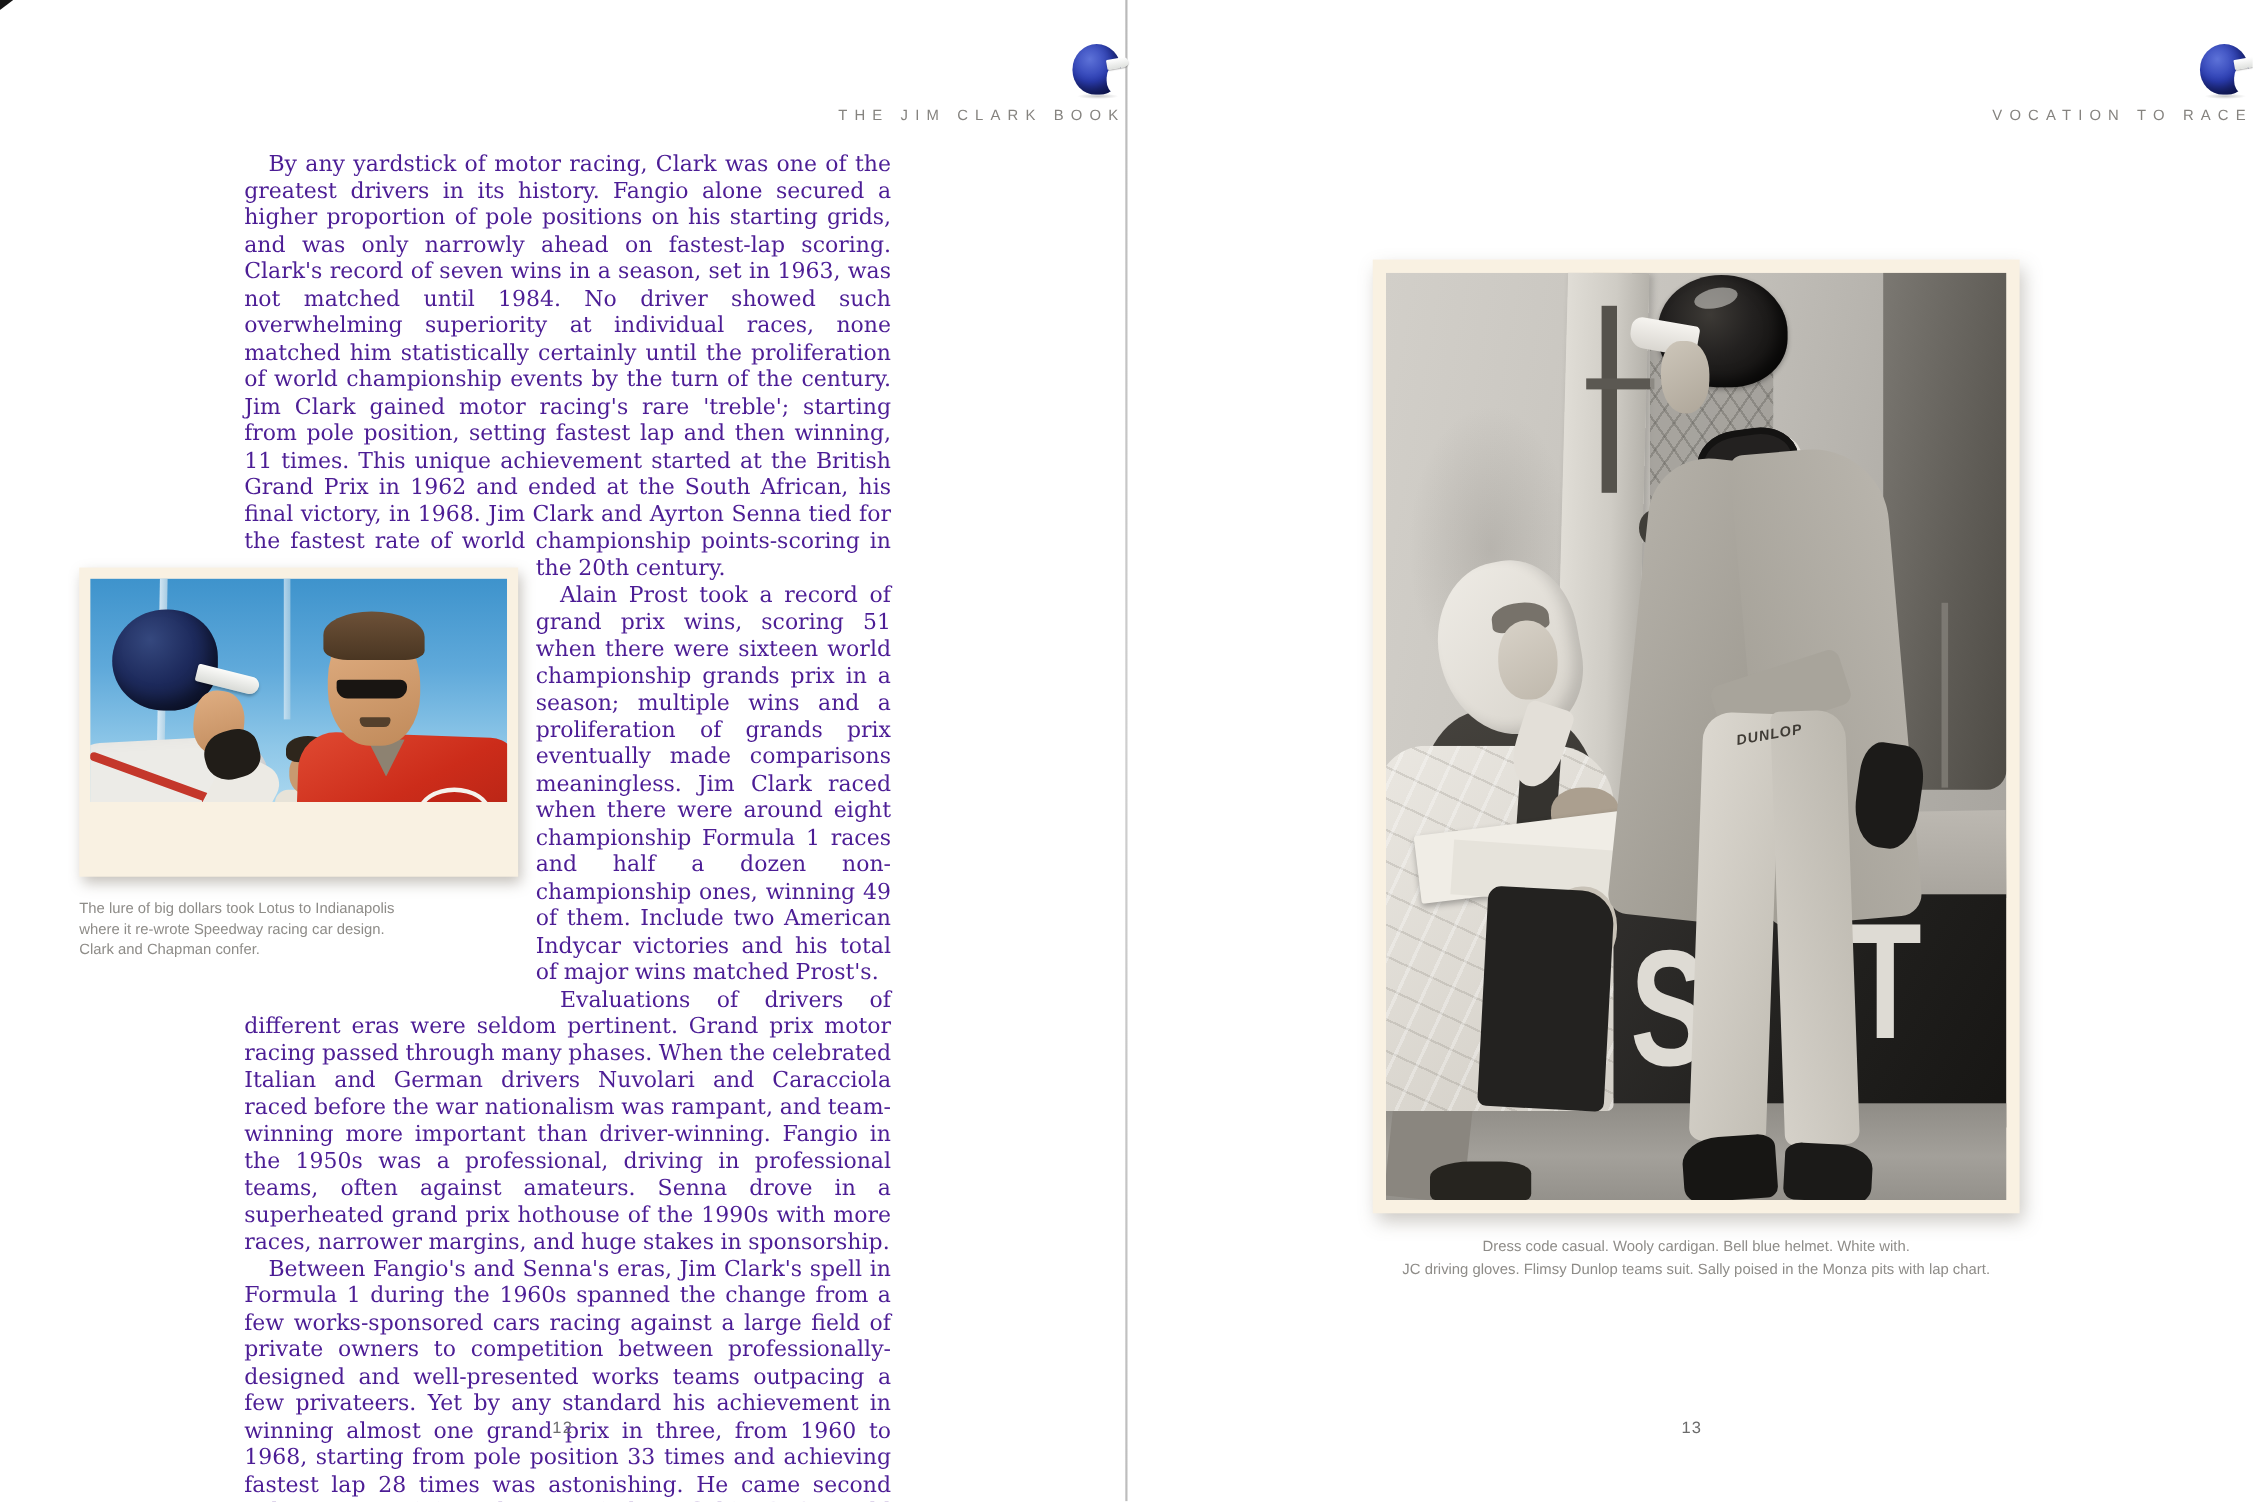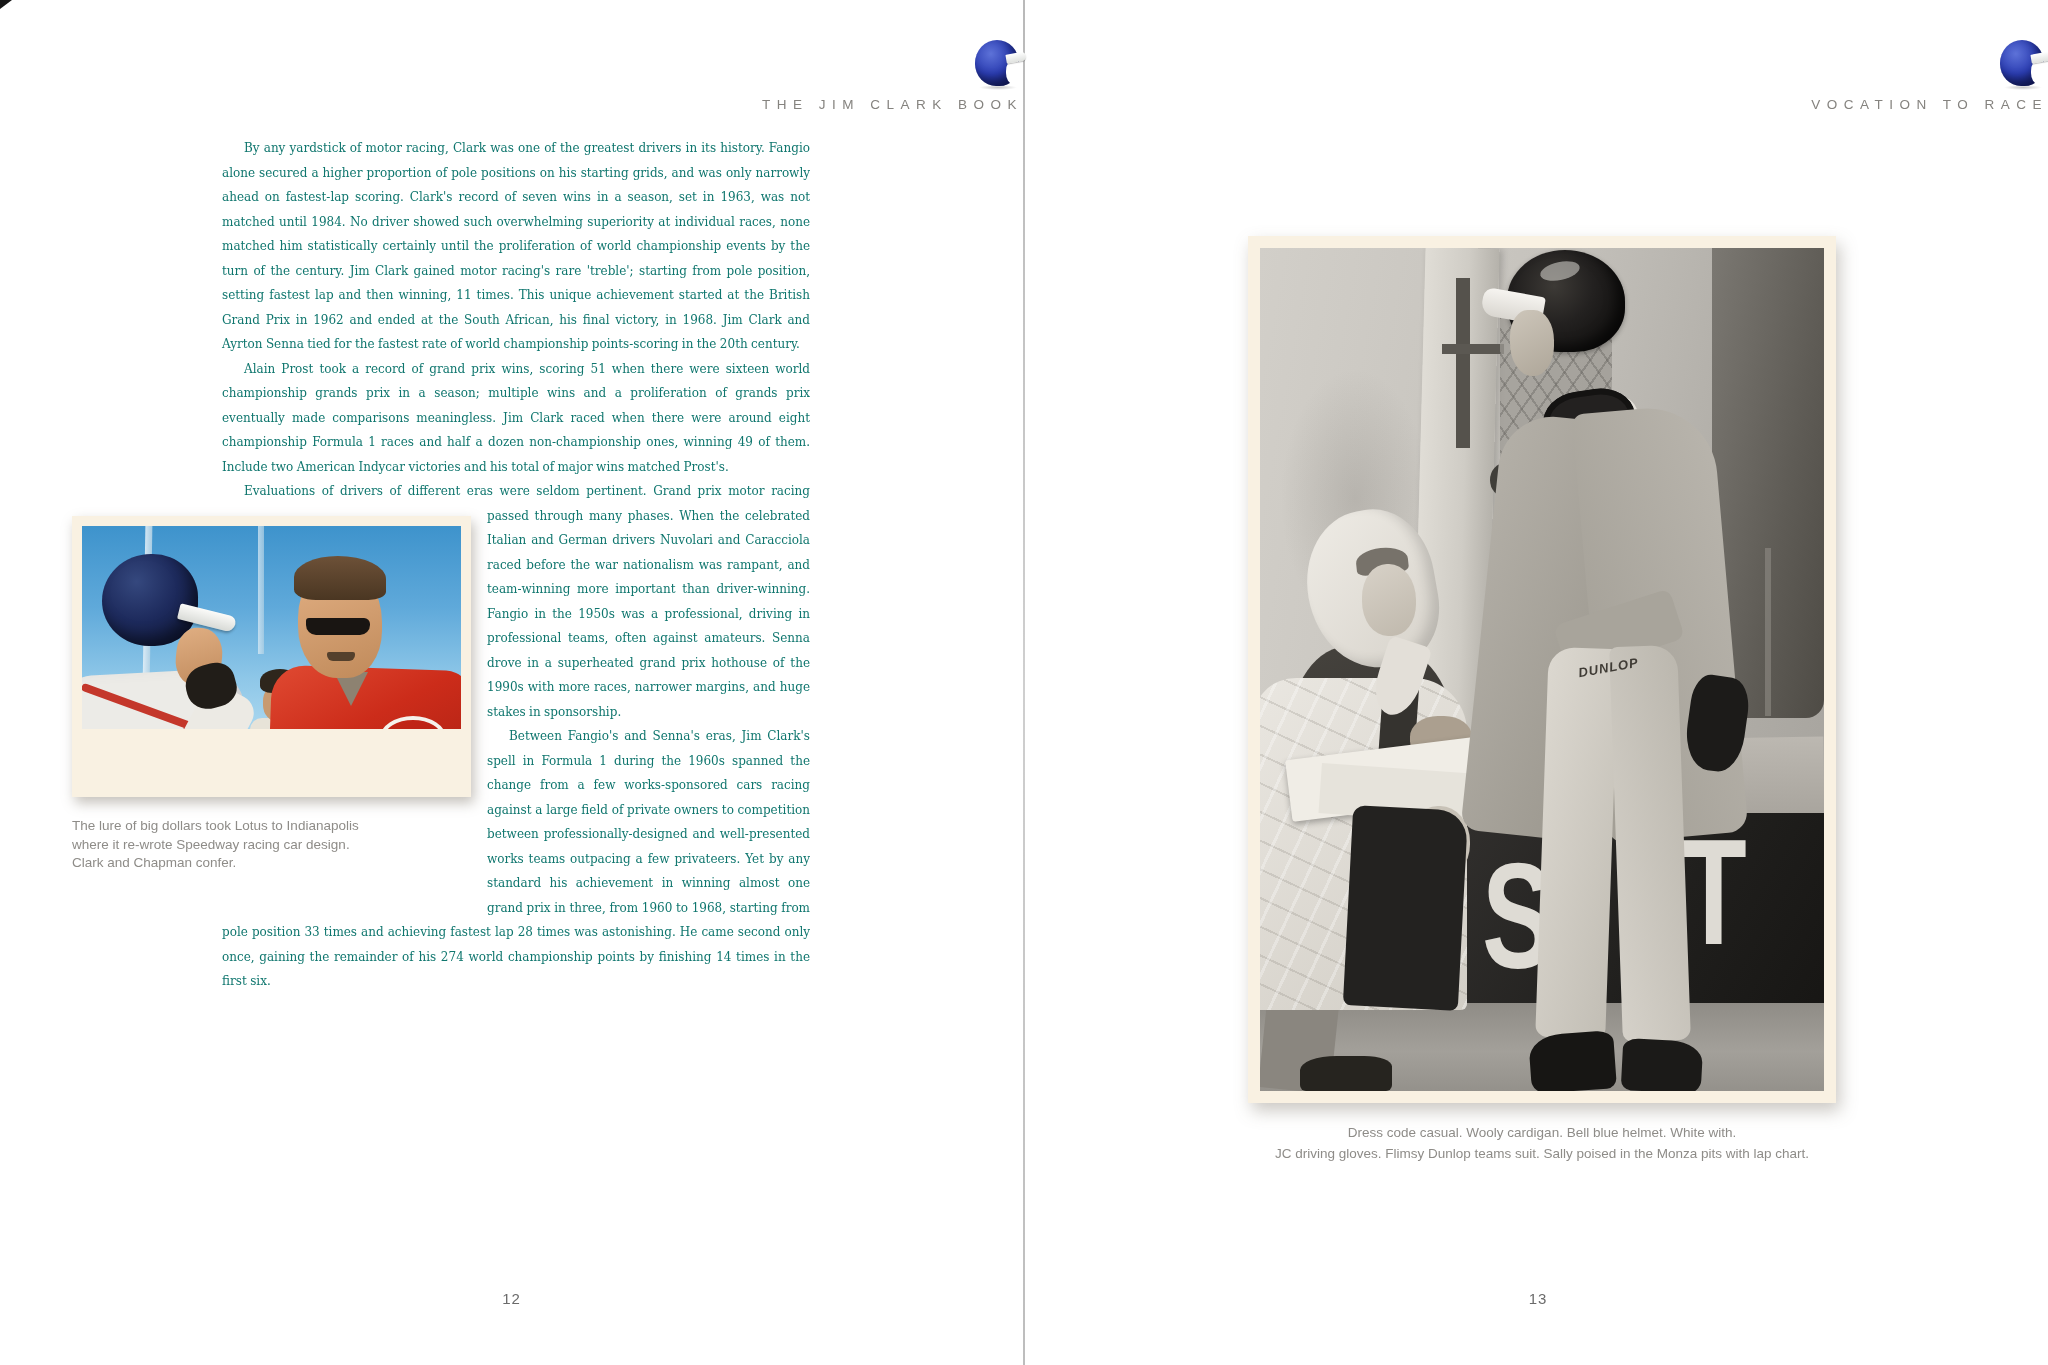--- a/index.html
+++ b/index.html
@@ -27,21 +27,21 @@
   .helmet .opening { position:absolute; right:2px; top:22px; width:15px; height:24px;
     background:#fff; border-radius:50% 40% 60% 50%; }
   .helmet .hshadow { position:absolute; left:4px; bottom:0; width:38px; height:5px;
     background:radial-gradient(ellipse at center, rgba(0,0,0,.22), rgba(0,0,0,0) 70%); }
   .running-title { margin-top:7px; font-size:13.5px; letter-spacing:6.5px;
     color:#85837f; white-space:nowrap; }
 
   
   .body-text { position:absolute; left:222px; top:136px; width:588px; }
   .body-text p { text-align:justify; text-indent:22px; font-family:"DejaVu Serif", serif;
-    font-size:12px; line-height:24.5px; color:#0f766e; word-spacing:-0.4px; }
+    font-size:20px; line-height:24.5px; color:#4c1d95; word-spacing:-0.4px; }
   .float-spacer { float:left; width:0; height:380px; }
   .photo-float { float:left; clear:left; width:415px; height:384px; margin-left:-150px; }
   .photo-frame { width:399px; height:281px; padding:10px; background:#f9f1e2;
     box-shadow:3px 6px 12px rgba(110,100,85,.4); }
   .photo-float figcaption { margin-top:20px; width:399px; 
     font-size:13.5px; line-height:18.5px; color:#8e8c88; }
 
   .folio { position:absolute; top:1290px; font-size:15px; color:#6b6b6b; letter-spacing:1px; text-align:center; }
   .folio.left { left:0; width:1023px; }
   .folio.right { left:1028px; width:1020px; }

